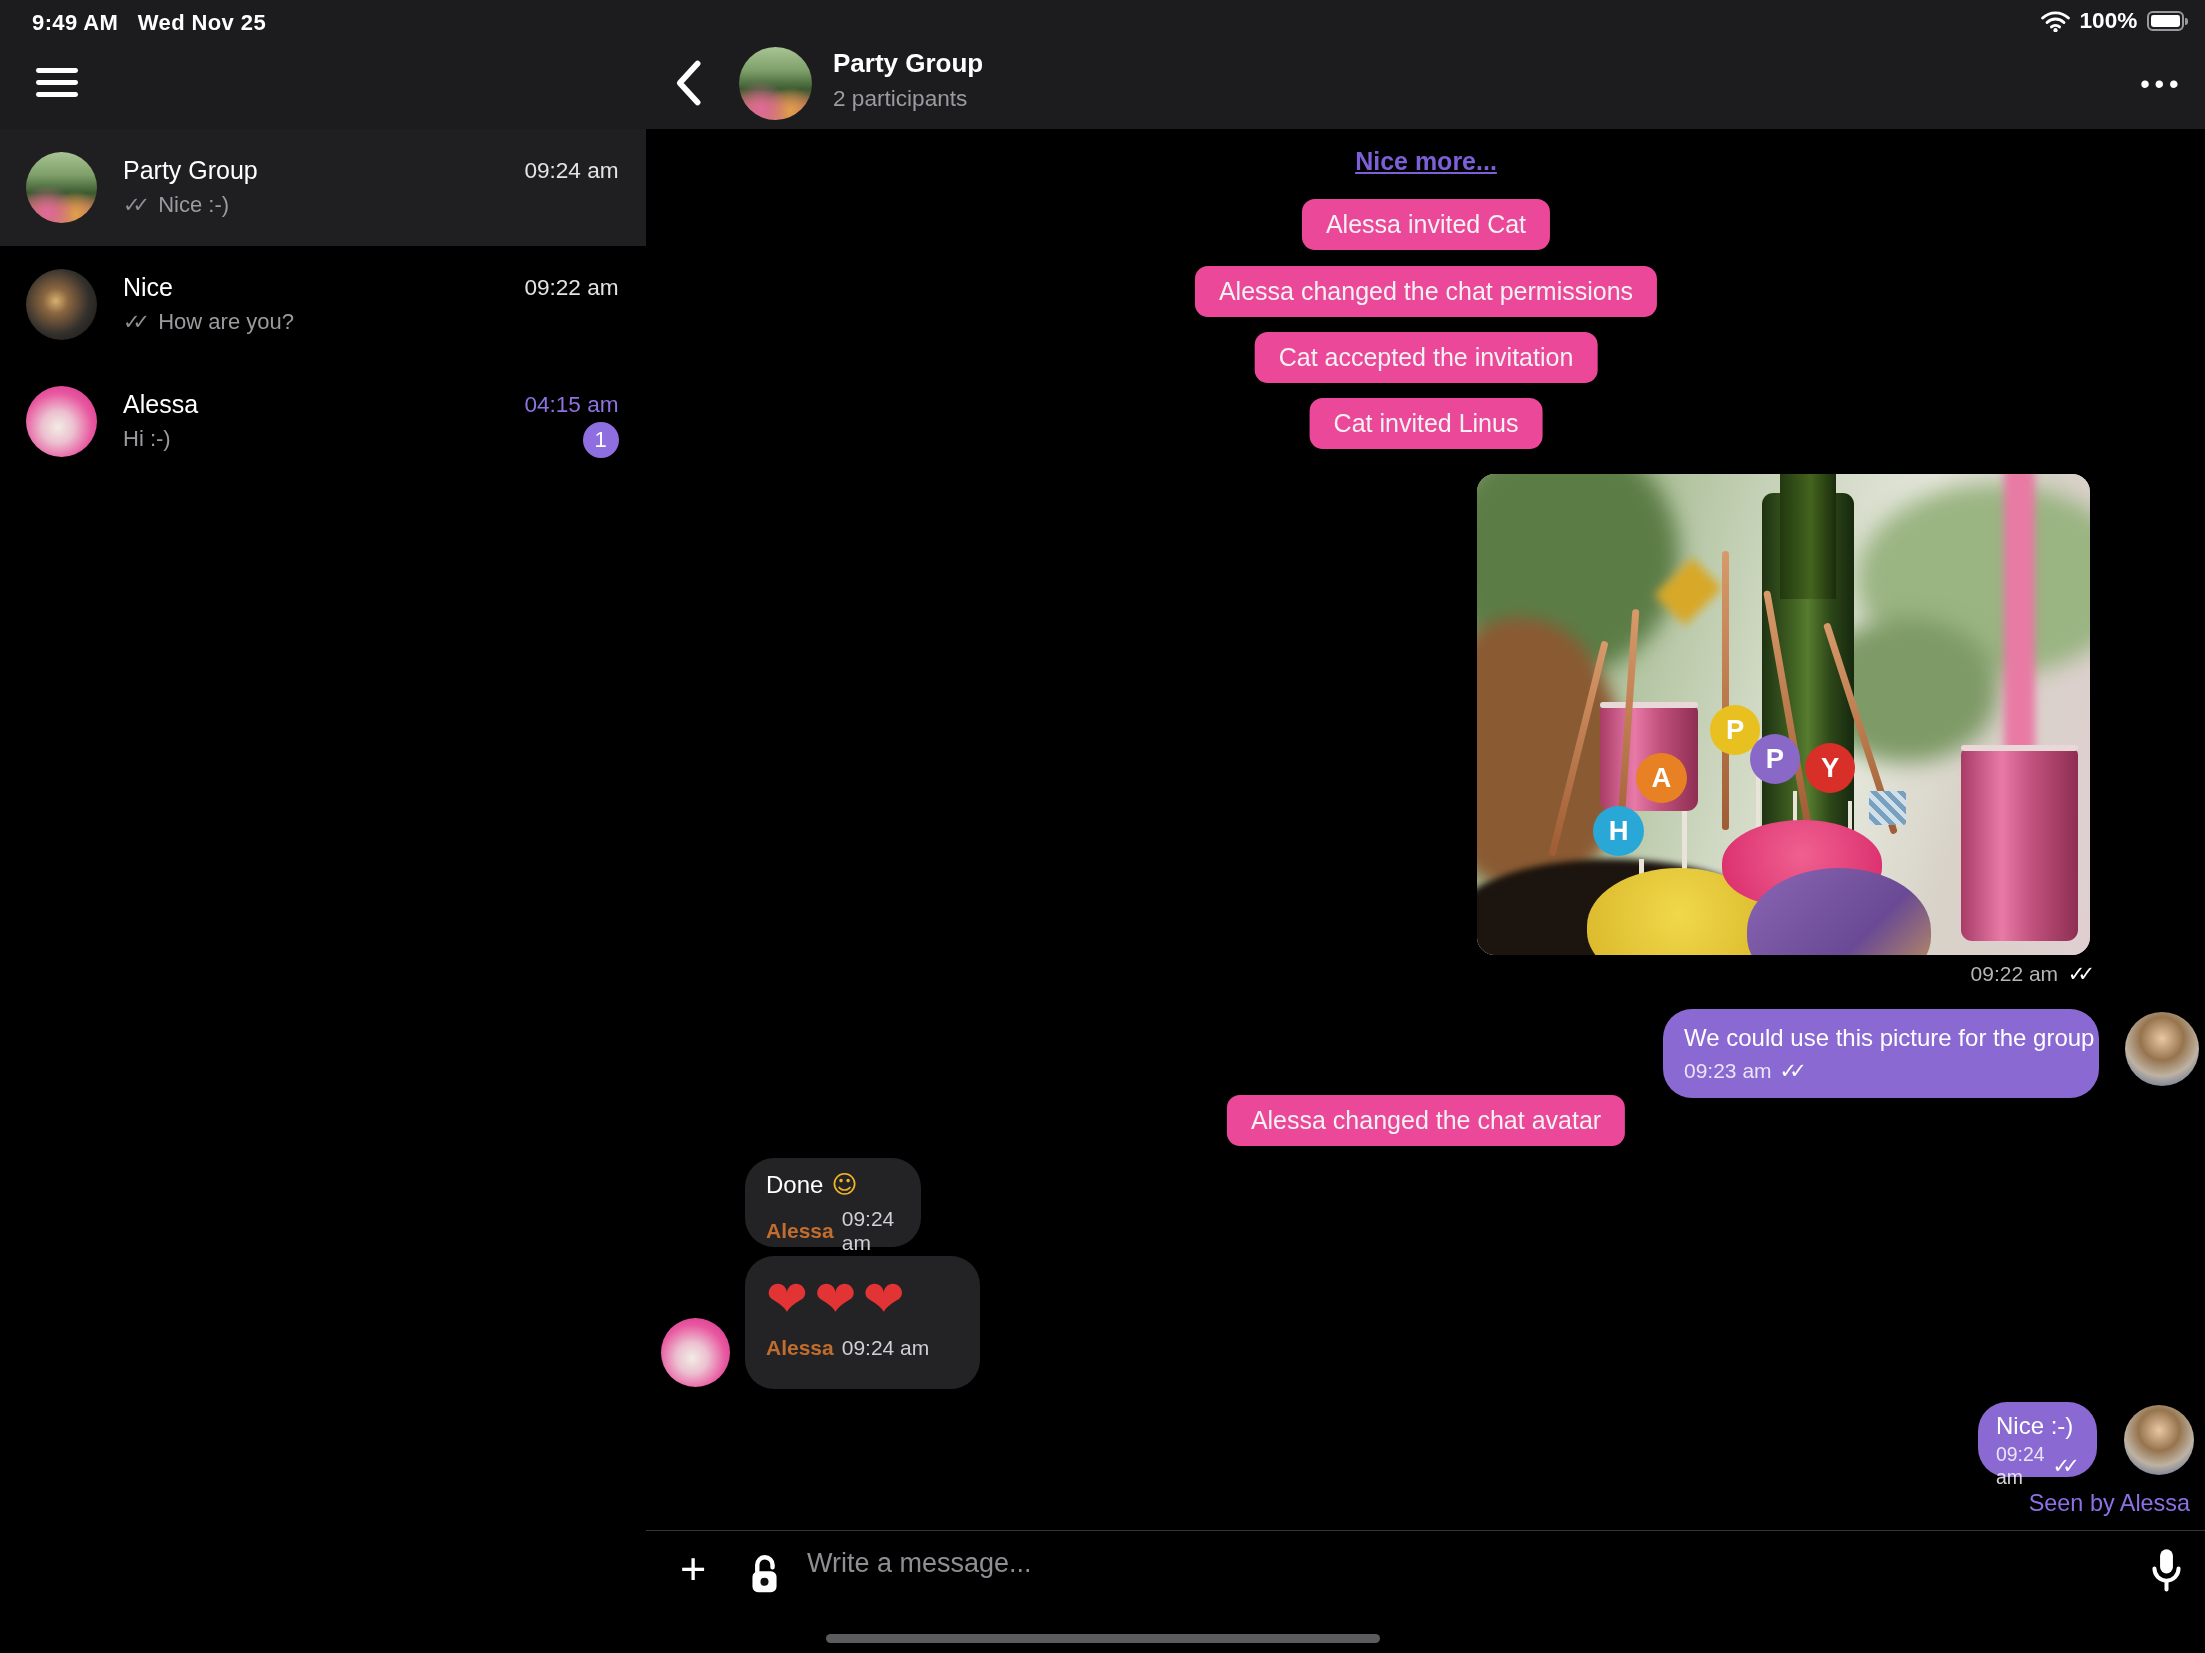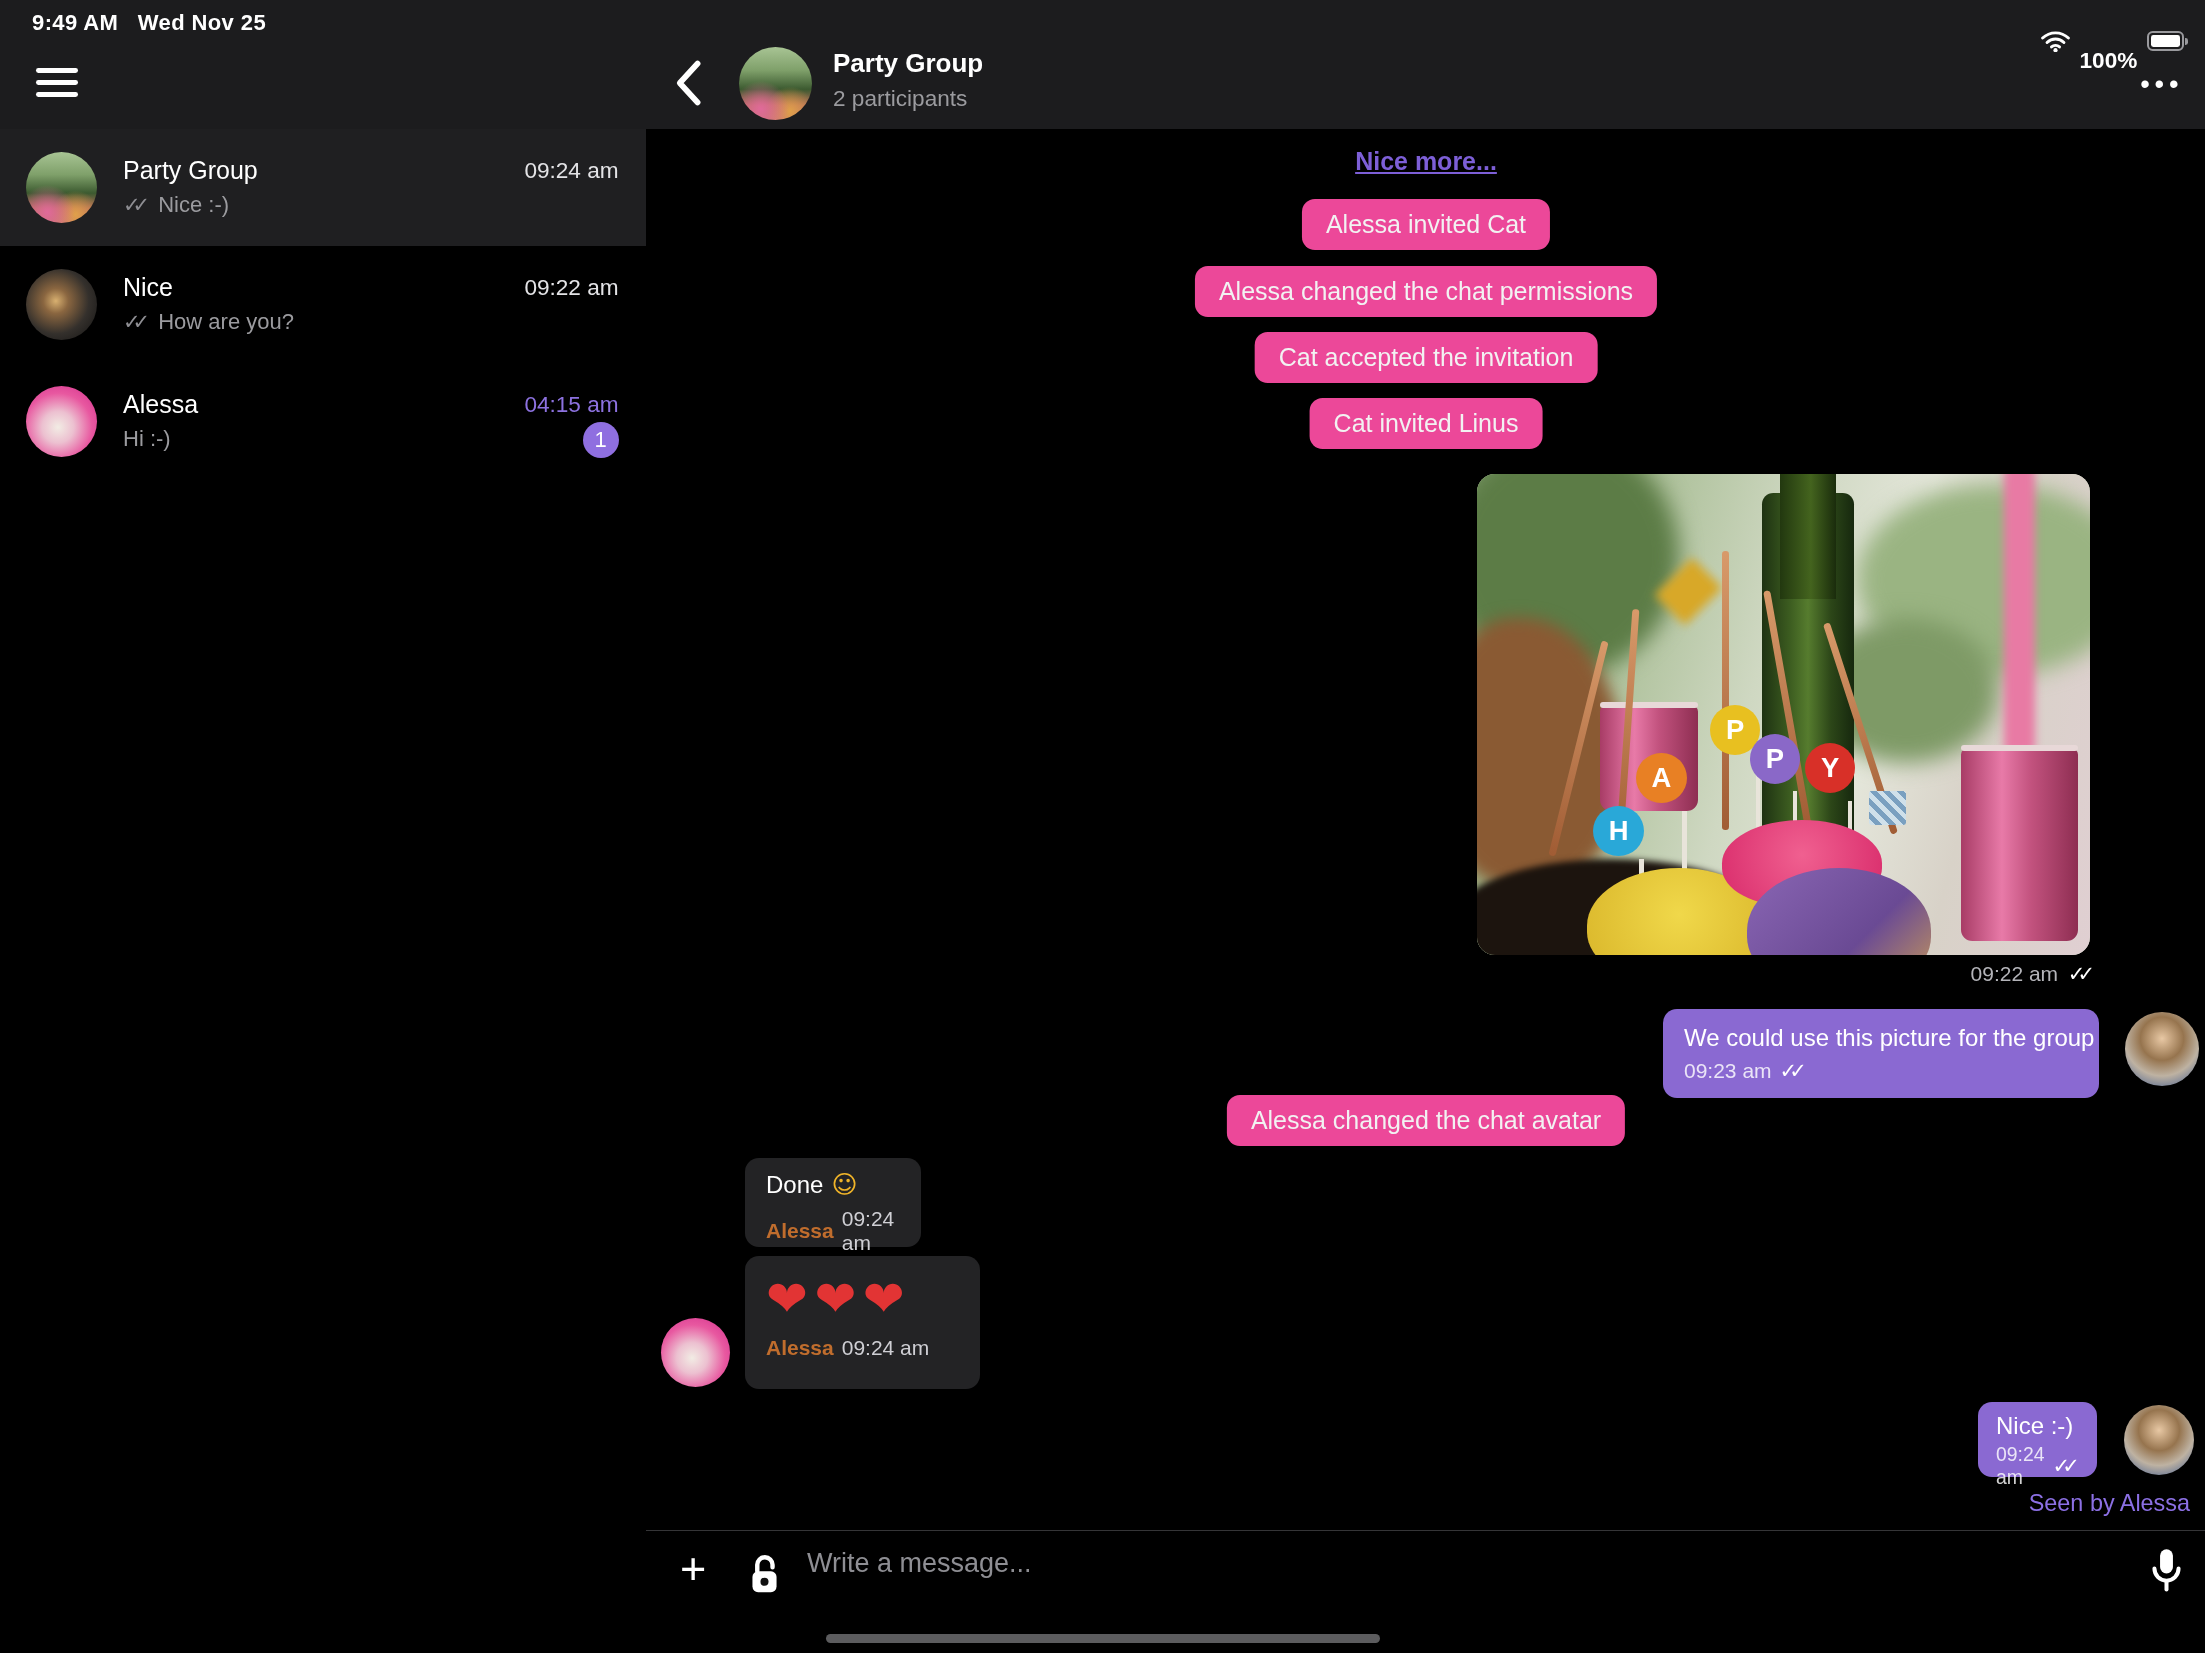--- a/index.html
+++ b/index.html
@@ -7,21 +7,21 @@
        font-family:"Liberation Sans","DejaVu Sans",sans-serif;color:#fff;
        -webkit-font-smoothing:antialiased;}
 
   
   .header-strip{position:absolute;left:0;top:0;width:2205px;height:129px;background:#1c1c1e;}
 
   
   .status-left{position:absolute;left:32px;top:9.7px;font-size:22px;font-weight:700;letter-spacing:0.4px;}
   .status-left .date{font-weight:600;margin-left:19.4px;}
   .status-right{position:absolute;right:21px;top:8px;display:flex;align-items:center;gap:9.7px;}
-  .battery-pct{font-size:22.6px;font-weight:600;margin-top:40px;}
+  .battery-pct{font-size:22.6px;font-weight:600;}
   .battery{width:37px;height:19.4px;border:2px solid #9a9a9e;border-radius:5.7px;padding:1.6px;box-sizing:border-box;position:relative;}
   .battery .level{width:100%;height:100%;background:#fff;border-radius:2.4px;}
   .battery .tip{position:absolute;right:-5.7px;top:4.8px;width:3.2px;height:7.3px;background:#9a9a9e;border-radius:0 2.4px 2.4px 0;}
 
   
   .sidebar{position:absolute;left:0;top:0;width:646px;height:1653px;}
   .hamburger{position:absolute;left:36px;top:68px;width:42px;height:32px;cursor:pointer;}
   .hamburger span{display:block;width:42px;height:4.8px;background:#fff;border-radius:2.4px;margin-bottom:7.3px;}
   .search-box{position:absolute;left:91px;top:52px;width:542px;height:65px;box-sizing:border-box;
       border:1.6px solid #4c4c4e;border-radius:32px;background:transparent;display:flex;align-items:center;}
@@ -64,21 +64,21 @@
   .load-more{position:absolute;left:50%;transform:translateX(-50%);top:147px;
       font-size:25px;font-weight:700;color:#7d5fd7;text-decoration:underline;cursor:pointer;white-space:nowrap;}
   .sys-pill{position:absolute;left:50%;transform:translateX(-50%);height:51px;line-height:51px;
       background:#ec4899;border-radius:13px;padding:0 24px;font-size:25px;color:#f2f2f2;white-space:nowrap;}
 
   .photo-msg{position:absolute;left:831px;top:474px;width:613px;height:481px;border-radius:18px;
       overflow:hidden;cursor:pointer;background:#b9c4ac;}
   .photo-time{position:absolute;right:111px;top:962px;font-size:21px;color:#b4b4b9;
       display:flex;gap:9.7px;align-items:center;}
 
-  .bubble{box-sizing:border-box;position:absolute;border-radius:14px;}
+  .bubble{box-sizing:border-box;position:absolute;border-radius:29px;}
   .bubble .btext{font-size:24px;color:#fff;line-height:1.25;white-space:nowrap;}
   .bubble .meta{display:flex;align-items:center;gap:8px;margin-top:6.5px;}
   .meta .tstamp{font-size:21px;color:rgba(255,255,255,.82);}
   .meta .sender{font-size:21px;font-weight:700;color:#c06d2d;}
   .meta .tgray{font-size:21px;color:#cfcfd4;}
   .bubble.purple{background:#8a69d2;}
   .bubble.gray{background:#232325;}
   .meta.right{}
 
   .bub-picture{left:1017px;top:1009px;width:436px;height:89px;padding:13.7px 21px;}

